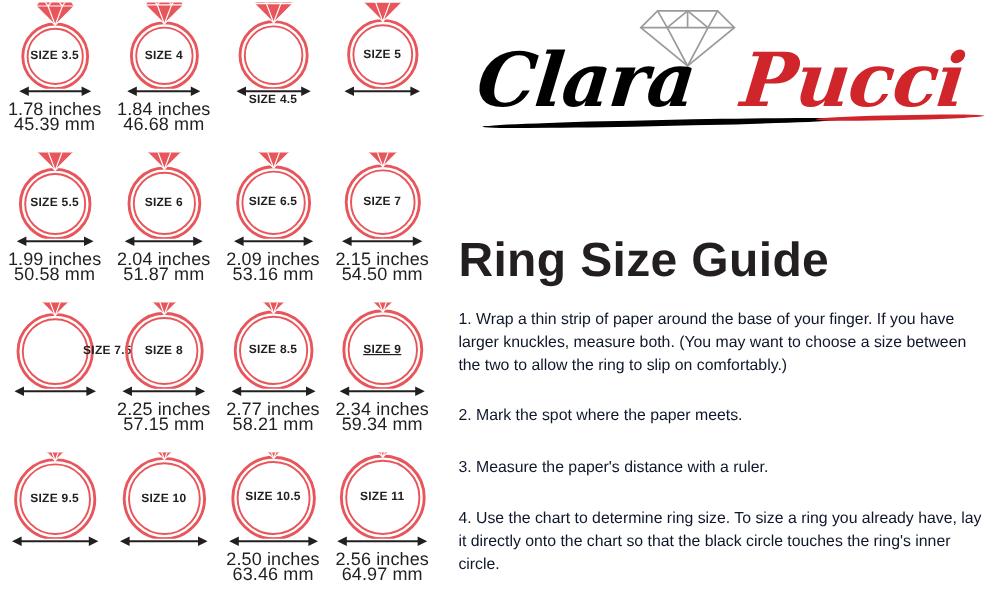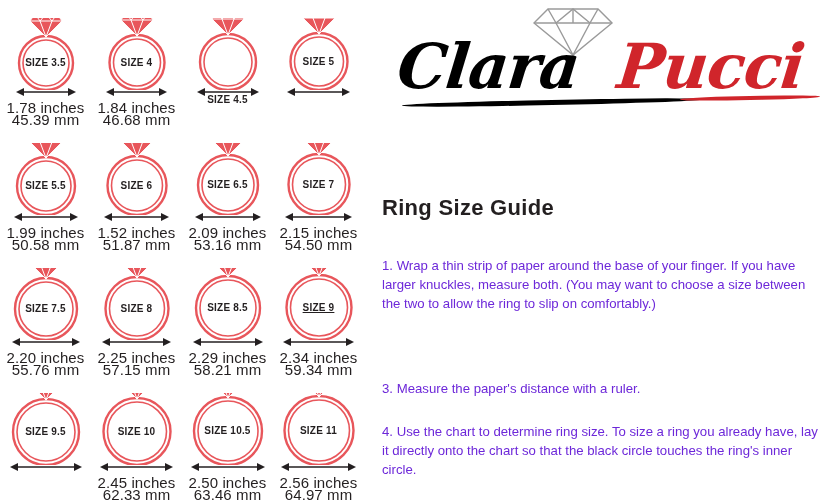--- a/index.html
+++ b/index.html
@@ -13,21 +13,21 @@
     font-family: "Liberation Sans", sans-serif;
     color: #231f20;
     overflow: hidden;
     position: relative;
   }
 
   
   #chart-grid {
     position: absolute;
     left: 0;
-    top: 16px;
+    top: 0;
     width: 364px;
     height: 396px;
   }
   .size-row {
     display: flex;
     width: 364px;
     height: 125px;
   }
   .size-cell {
     width: 91px;
@@ -146,33 +146,33 @@
     height: 4px;
     background: #d0252b;
     border-radius: 50%/60%;
     transform: rotate(-1.2deg);
   }
 
   #guide-title {
     position: absolute;
     left: 12px;
     top: 195px;
-    font-size: 22px;
+    font-size: 40px;
     font-weight: bold;
     color: #231f20;
     letter-spacing: 0.3px;
   }
 
   .step {
     position: absolute;
     left: 12px;
     width: 442px;
     font-size: 13.2px;
     line-height: 19px;
-    color: #6d28d9;
+    color: #0f172a;
   }
   #step-1 { top: 256px; }
   #step-2 { top: 336px; }
   #step-3 { top: 379px; }
   #step-4 { top: 422px; }
 </style>
 </head>
 <body>
 
 <div id="chart-grid">
@@ -322,21 +322,21 @@
         </div>
         <div class="size-label" style="top: 38.5px;">SIZE 6</div>
         <div class="arrow-row">
           <svg class="arrow-svg" width="65" height="12" viewBox="0 0 65 12">
             <line x1="6" y1="6" x2="59" y2="6" stroke="#231f20" stroke-width="1.6"></line>
             <path d="M0 6 L8 2 L8 10 Z" fill="#231f20"></path>
             <path d="M65 6 L57 2 L57 10 Z" fill="#231f20"></path>
           </svg>
         </div>
         <div class="meas">
-          <div>1.52 inches</div>
+          <div>2.04 inches</div>
           <div>51.87 mm</div>
         </div>
       </div>
       <div class="size-cell">
         <div class="ring-wrap">
           <svg class="ring-svg" width="84" height="72" viewBox="0 0 84 72">
             <circle cx="42" cy="42" r="30" fill="none" stroke="#e8565b" stroke-width="2.4"></circle>
             <circle cx="42" cy="42" r="26" fill="none" stroke="#e8565b" stroke-width="1.6"></circle>
             <g fill="#e8565b" stroke="#ffffff" stroke-width="0.9">
               <path d="M26 -3 L31 -10 L53 -10 L58 -3 L42 13 Z"></path>
@@ -396,31 +396,27 @@
             <circle cx="42" cy="41" r="27" fill="none" stroke="#e8565b" stroke-width="1.6"></circle>
             <g fill="#e8565b" stroke="#ffffff" stroke-width="0.9">
               <path d="M26 -5 L31 -12 L53 -12 L58 -5 L42 11 Z"></path>
               <path d="M26 -5 L58 -5" stroke="#ffffff" stroke-width="1"></path>
               <path d="M31 -12 L36 -5 L42 11" stroke="#ffffff" stroke-width="1" fill="none"></path>
               <path d="M53 -12 L48 -5 L42 11" stroke="#ffffff" stroke-width="1" fill="none"></path>
               <path d="M36 -5 L42 -12 L48 -5" stroke="#ffffff" stroke-width="1" fill="none"></path>
             </g>
           </svg>
         </div>
-        <div class="size-label" style="top: 37px;">SIZE 7.5</div>
+        <div class="size-label" style="top: 37px; padding-left: 44px;">SIZE 7.5</div>
         <div class="arrow-row">
           <svg class="arrow-svg" width="68" height="12" viewBox="0 0 68 12">
             <line x1="6" y1="6" x2="62" y2="6" stroke="#231f20" stroke-width="1.6"></line>
             <path d="M0 6 L8 2 L8 10 Z" fill="#231f20"></path>
             <path d="M68 6 L60 2 L60 10 Z" fill="#231f20"></path>
           </svg>
-        </div>
-        <div class="meas">
-          <div>2.20 inches</div>
-          <div>55.76 mm</div>
         </div>
       </div>
       <div class="size-cell">
         <div class="ring-wrap">
           <svg class="ring-svg" width="84" height="72" viewBox="0 0 84 72">
             <circle cx="42" cy="40.5" r="31.5" fill="none" stroke="#e8565b" stroke-width="2.4"></circle>
             <circle cx="42" cy="40.5" r="27.5" fill="none" stroke="#e8565b" stroke-width="1.6"></circle>
             <g fill="#e8565b" stroke="#ffffff" stroke-width="0.9">
               <path d="M26 -6 L31 -13 L53 -13 L58 -6 L42 10 Z"></path>
               <path d="M26 -6 L58 -6" stroke="#ffffff" stroke-width="1"></path>
@@ -459,21 +455,21 @@
         </div>
         <div class="size-label" style="top: 36px;">SIZE 8.5</div>
         <div class="arrow-row">
           <svg class="arrow-svg" width="70" height="12" viewBox="0 0 70 12">
             <line x1="6" y1="6" x2="64" y2="6" stroke="#231f20" stroke-width="1.6"></line>
             <path d="M0 6 L8 2 L8 10 Z" fill="#231f20"></path>
             <path d="M70 6 L62 2 L62 10 Z" fill="#231f20"></path>
           </svg>
         </div>
         <div class="meas">
-          <div>2.29 inches</div>
+          <div>2.77 inches</div>
           <div>58.21 mm</div>
         </div>
       </div>
       <div class="size-cell">
         <div class="ring-wrap">
           <svg class="ring-svg" width="84" height="72" viewBox="0 0 84 72">
             <circle cx="42" cy="39.5" r="32.5" fill="none" stroke="#e8565b" stroke-width="2.4"></circle>
             <circle cx="42" cy="39.5" r="28.5" fill="none" stroke="#e8565b" stroke-width="1.6"></circle>
             <g fill="#e8565b" stroke="#ffffff" stroke-width="0.9">
               <path d="M26 -8 L31 -15 L53 -15 L58 -8 L42 8 Z"></path>
@@ -536,24 +532,20 @@
             </g>
           </svg>
         </div>
         <div class="size-label" style="top: 34.5px;">SIZE 10</div>
         <div class="arrow-row">
           <svg class="arrow-svg" width="73" height="12" viewBox="0 0 73 12">
             <line x1="6" y1="6" x2="67" y2="6" stroke="#231f20" stroke-width="1.6"></line>
             <path d="M0 6 L8 2 L8 10 Z" fill="#231f20"></path>
             <path d="M73 6 L65 2 L65 10 Z" fill="#231f20"></path>
           </svg>
-        </div>
-        <div class="meas">
-          <div>2.45 inches</div>
-          <div>62.33 mm</div>
         </div>
       </div>
       <div class="size-cell">
         <div class="ring-wrap">
           <svg class="ring-svg" width="84" height="72" viewBox="0 0 84 72">
             <circle cx="42" cy="38" r="34" fill="none" stroke="#e8565b" stroke-width="2.4"></circle>
             <circle cx="42" cy="38" r="30" fill="none" stroke="#e8565b" stroke-width="1.6"></circle>
             <g fill="#e8565b" stroke="#ffffff" stroke-width="0.9">
               <path d="M26 -11 L31 -18 L53 -18 L58 -11 L42 5 Z"></path>
               <path d="M26 -11 L58 -11" stroke="#ffffff" stroke-width="1"></path>
@@ -623,16 +615,17 @@
     </div>
     <div class="brand-word" id="brand-first">Clara</div>
     <div class="brand-word" id="brand-second">Pucci</div>
     <div id="brand-underline"></div>
     <div id="brand-underline2"></div>
   </div>
 
   <div id="guide-title">Ring Size Guide</div>
 
   <div class="step" id="step-1">1.  Wrap a thin strip of paper around the base of your finger. If you have larger knuckles, measure both. (You may want to choose a size between the two to allow the ring to slip on comfortably.)</div>
+  <div class="step" id="step-2">2.  Mark the spot where the paper meets.</div>
   <div class="step" id="step-3">3.  Measure the paper's distance with a ruler.</div>
   <div class="step" id="step-4">4.  Use the chart to determine ring size. To size a ring you already have, lay it directly onto the chart so that the black circle touches the ring's inner circle.</div>
 
 </div>
 
 </body></html>

